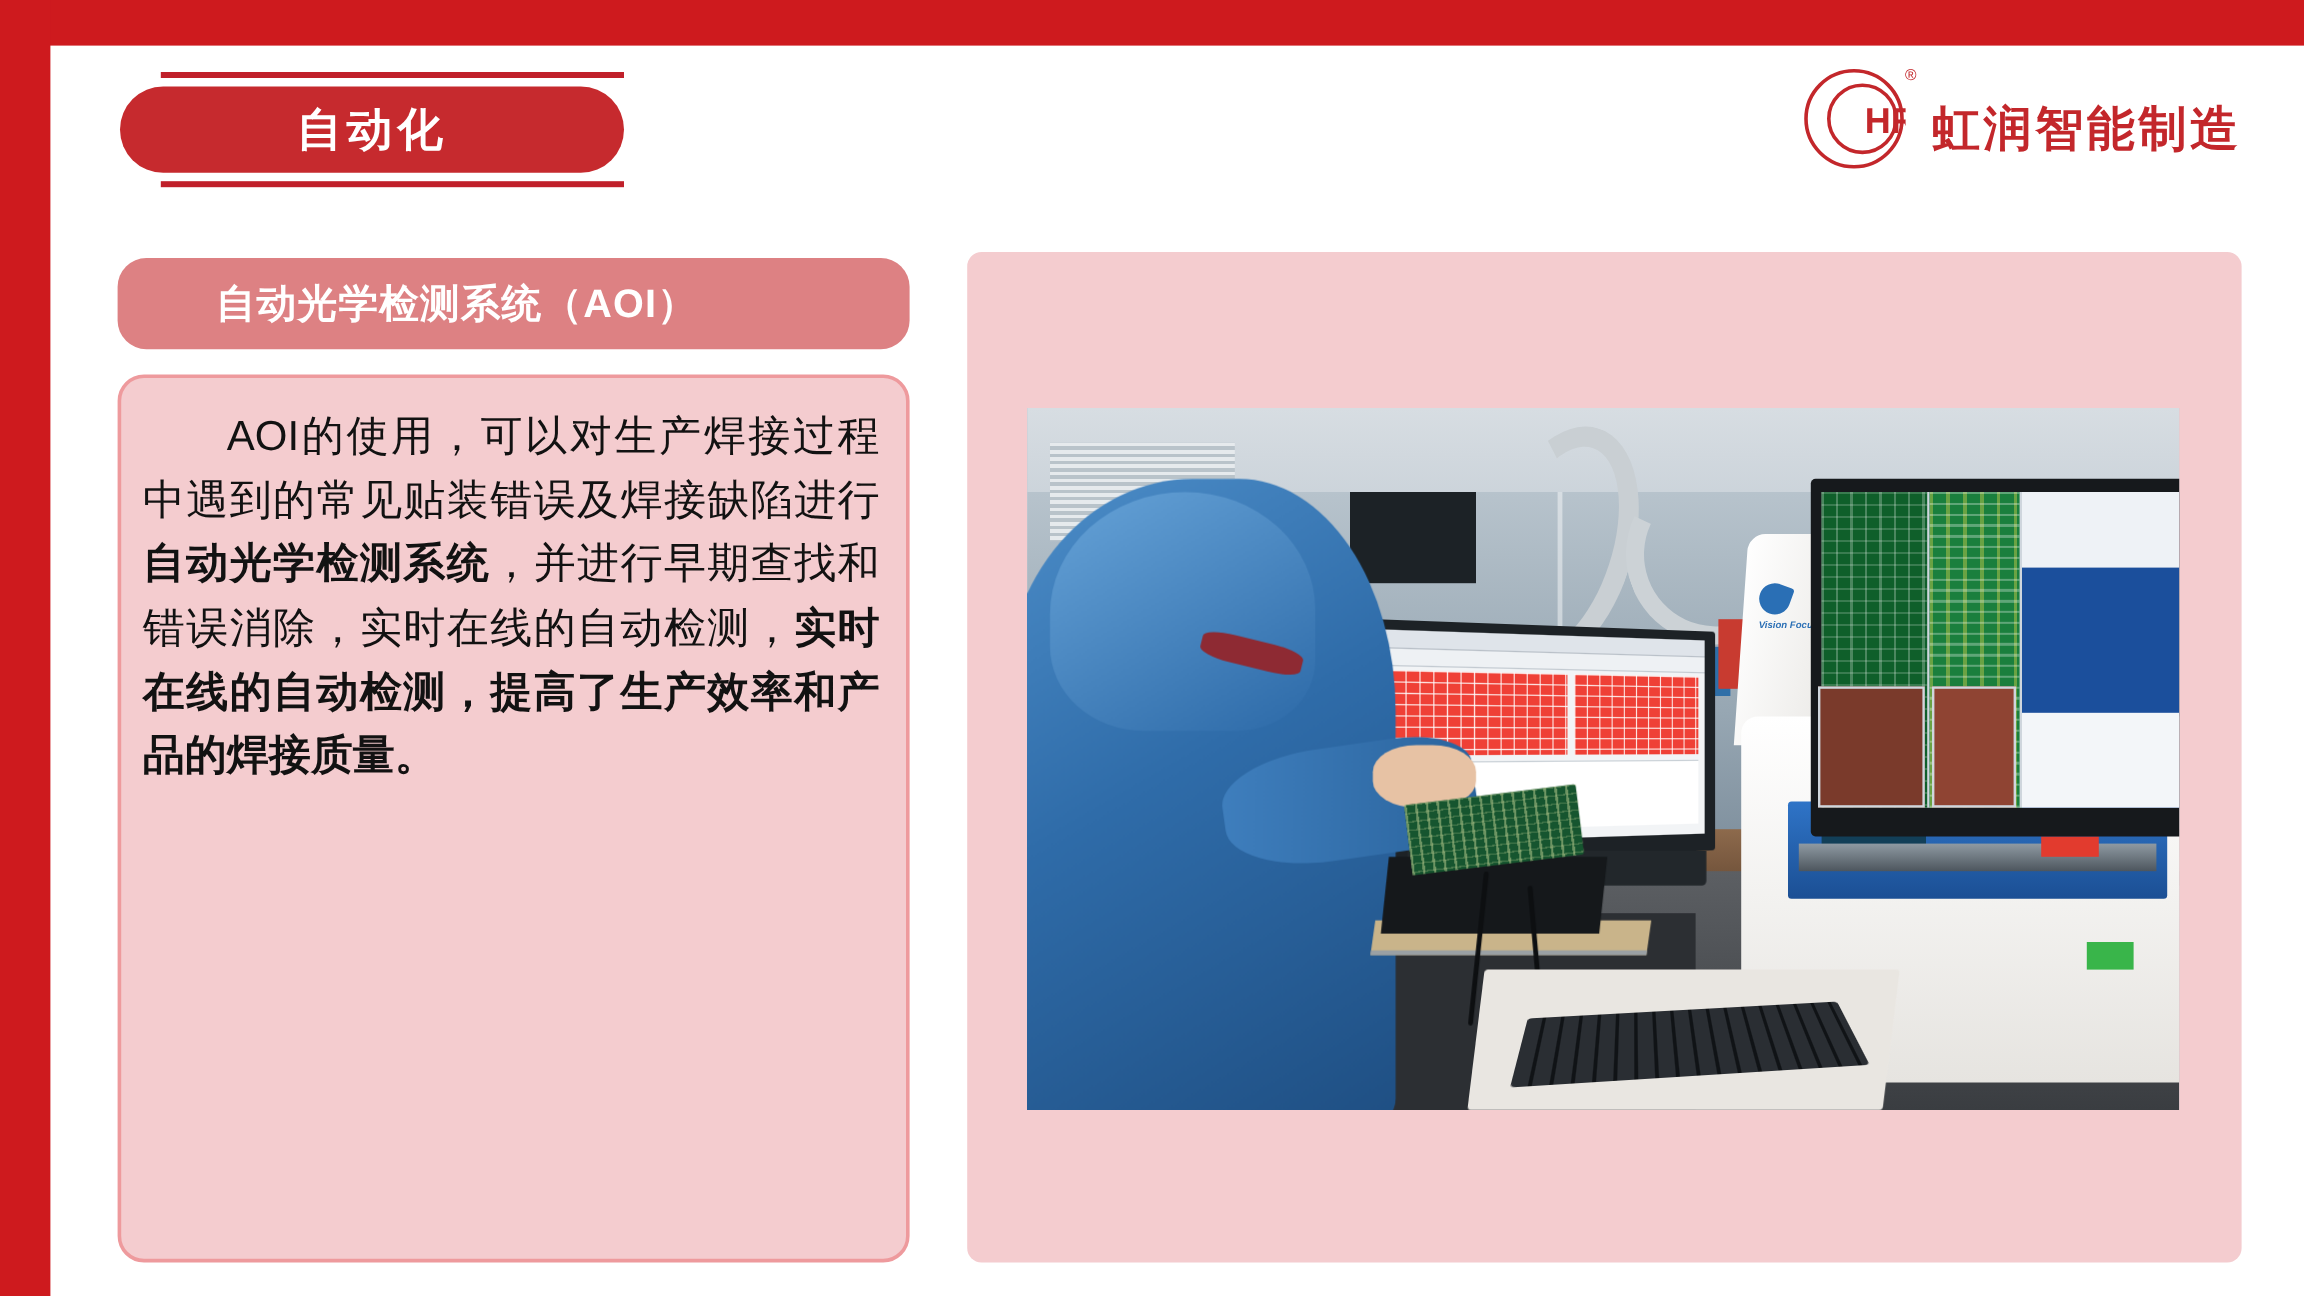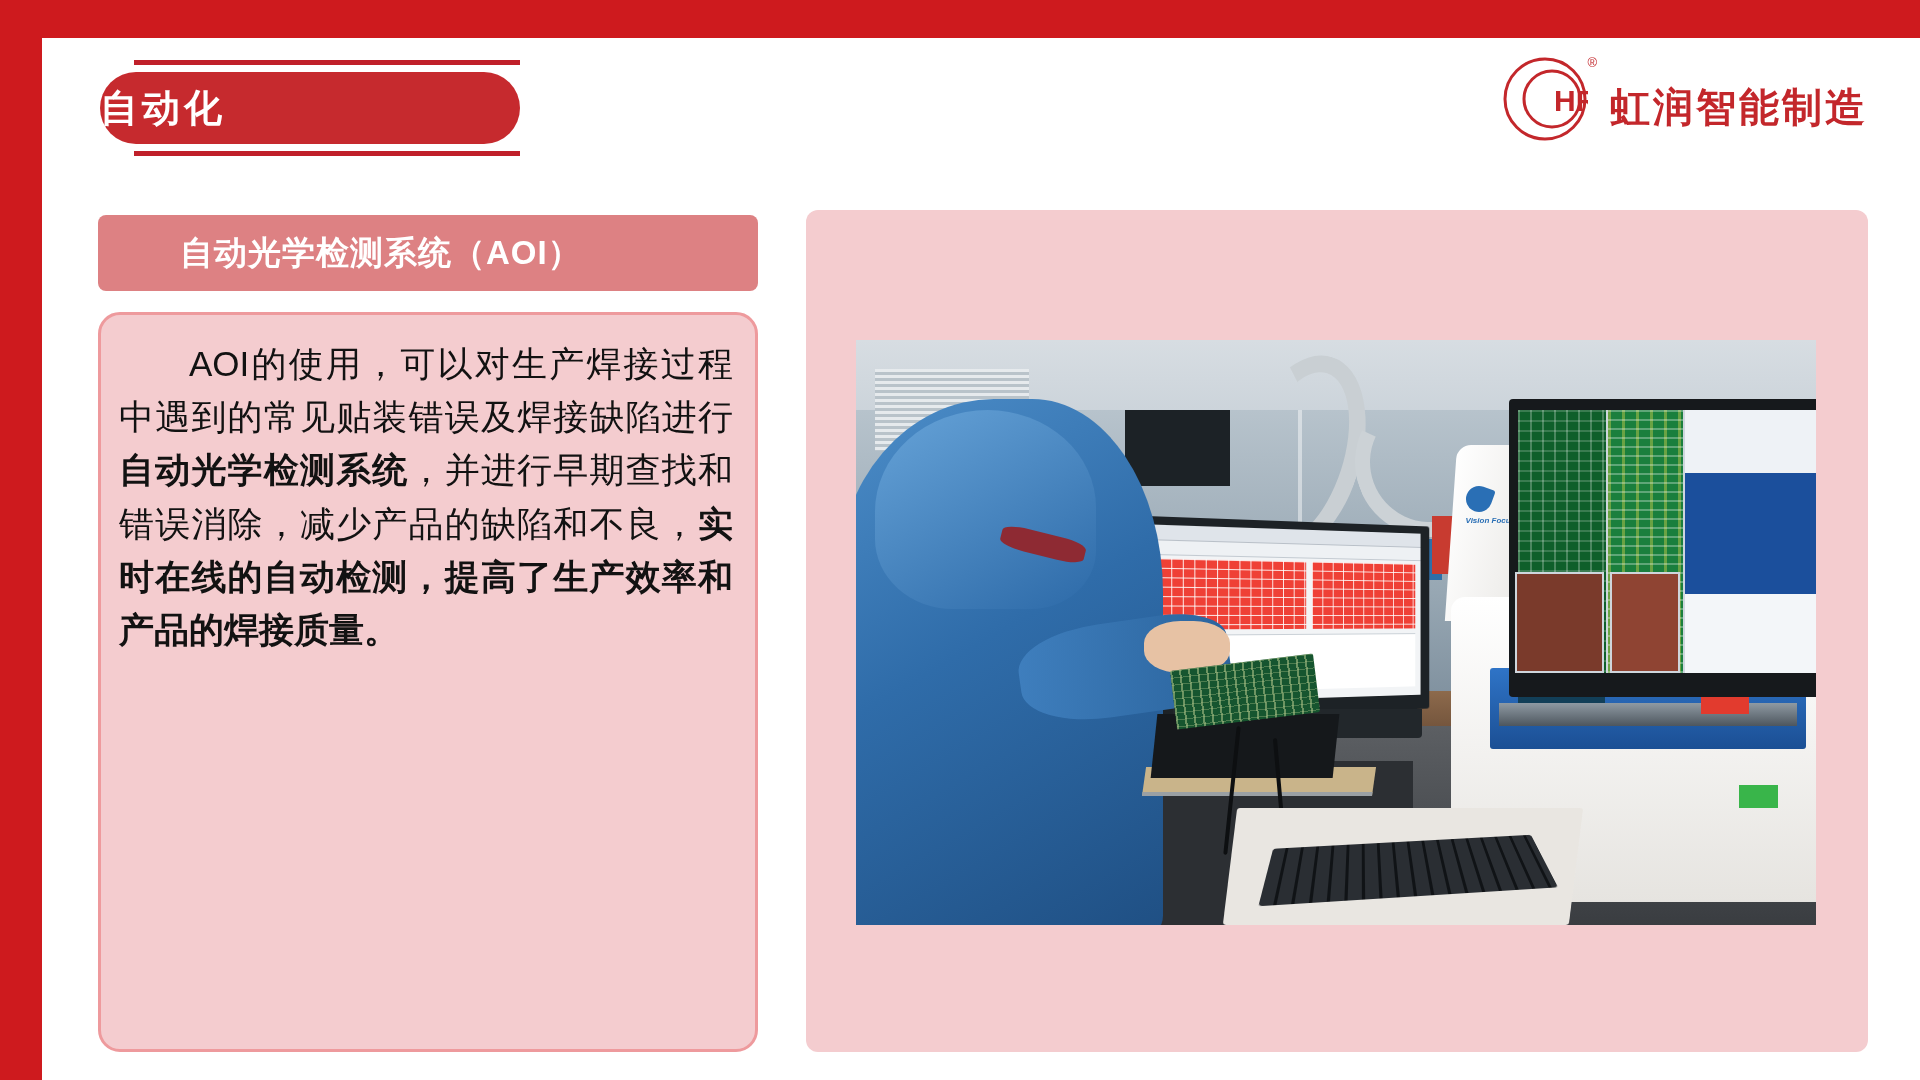--- a/index.html
+++ b/index.html
@@ -49,20 +49,21 @@
     background: #C0202A;
   }
   .title-pill {
     margin-top: 7px;
     width: 420px;
     height: 72px;
     border-radius: 36px;
     background: #C62A2E;
     display: flex;
     align-items: center;
+    justify-content: center;
   }
   .title-pill-text {
     color: #ffffff;
     font-size: 38px;
     font-weight: bold;
     letter-spacing: 4px;
   }
   .title-rule-bottom {
     margin-top: 7px;
     width: 386px;
@@ -103,21 +104,21 @@
     margin-top: 16px;
   }
 
   
   .subtitle-bar {
     position: absolute;
     left: 98px;
     top: 215px;
     width: 660px;
     height: 76px;
-    border-radius: 8px;
+    border-radius: 24px;
     background: #DD8183;
     display: flex;
     align-items: center;
   }
   .subtitle-text {
     margin-left: 82px;
     color: #ffffff;
     font-size: 33px;
     font-weight: bold;
     letter-spacing: 1px;
@@ -486,21 +487,21 @@
     </div>
     <span class="logo-text">虹润智能制造</span>
   </div>
 
   <div class="subtitle-bar">
     <span class="subtitle-text">自动光学检测系统（AOI）</span>
   </div>
 
   <div class="body-card">
     <div class="body-text">
-      <span class="indent"></span><span>AOI的使用，可以对生产焊接过程中遇到的常见贴装错误及焊接缺陷进行</span><b>自动光学检测系统</b><span>，并进行早期查找和错误消除，减少产品的缺陷和不良，</span><b>实时在线的自动检测，提高了生产效率和产品的焊接质量。</b>
+      <span class="indent"></span><span>AOI的使用，可以对生产焊接过程中遇到的常见贴装错误及焊接缺陷进行</span><b>自动光学检测系统</b><span>，并进行早期查找和错误消除，实时在线的自动检测，</span><b>实时在线的自动检测，提高了生产效率和产品的焊接质量。</b>
     </div>
   </div>
 
   <div class="photo-panel">
     <div class="photo">
 
       <div class="ph-bg-ceiling"></div>
       <div class="ph-window">
         <div class="ph-window-mull" style="left:22%"></div>
         <div class="ph-window-mull" style="left:46%"></div>

